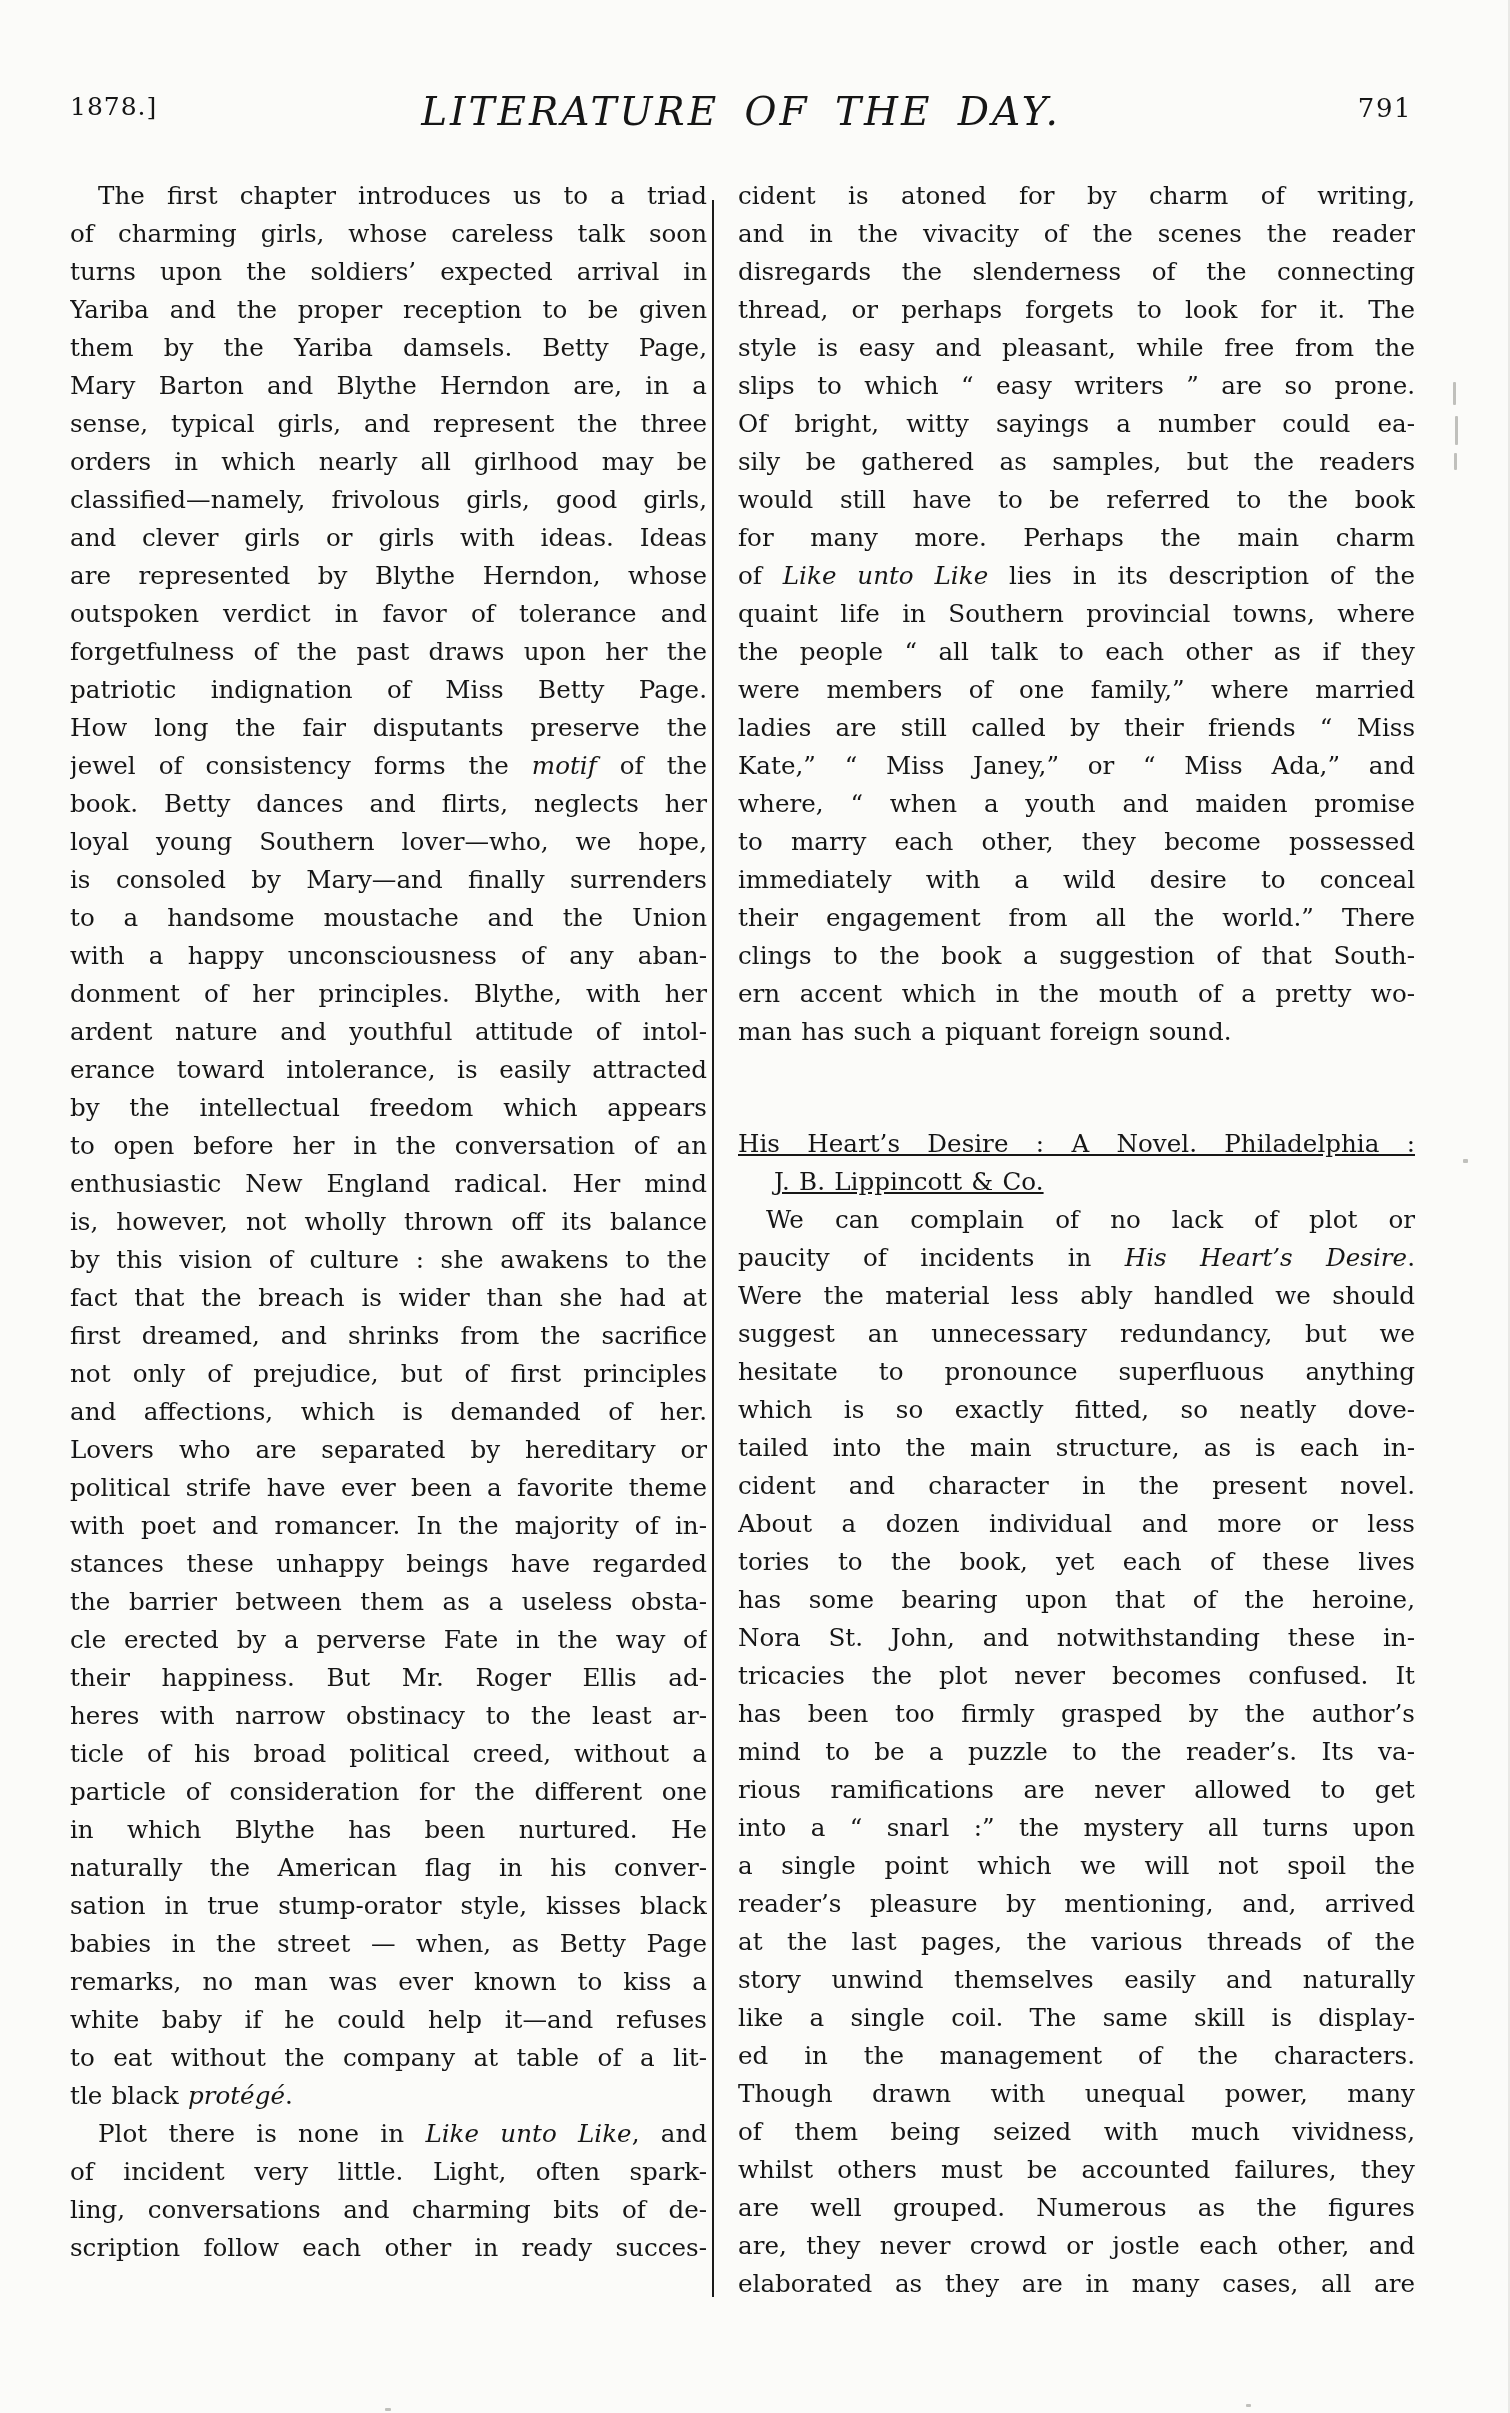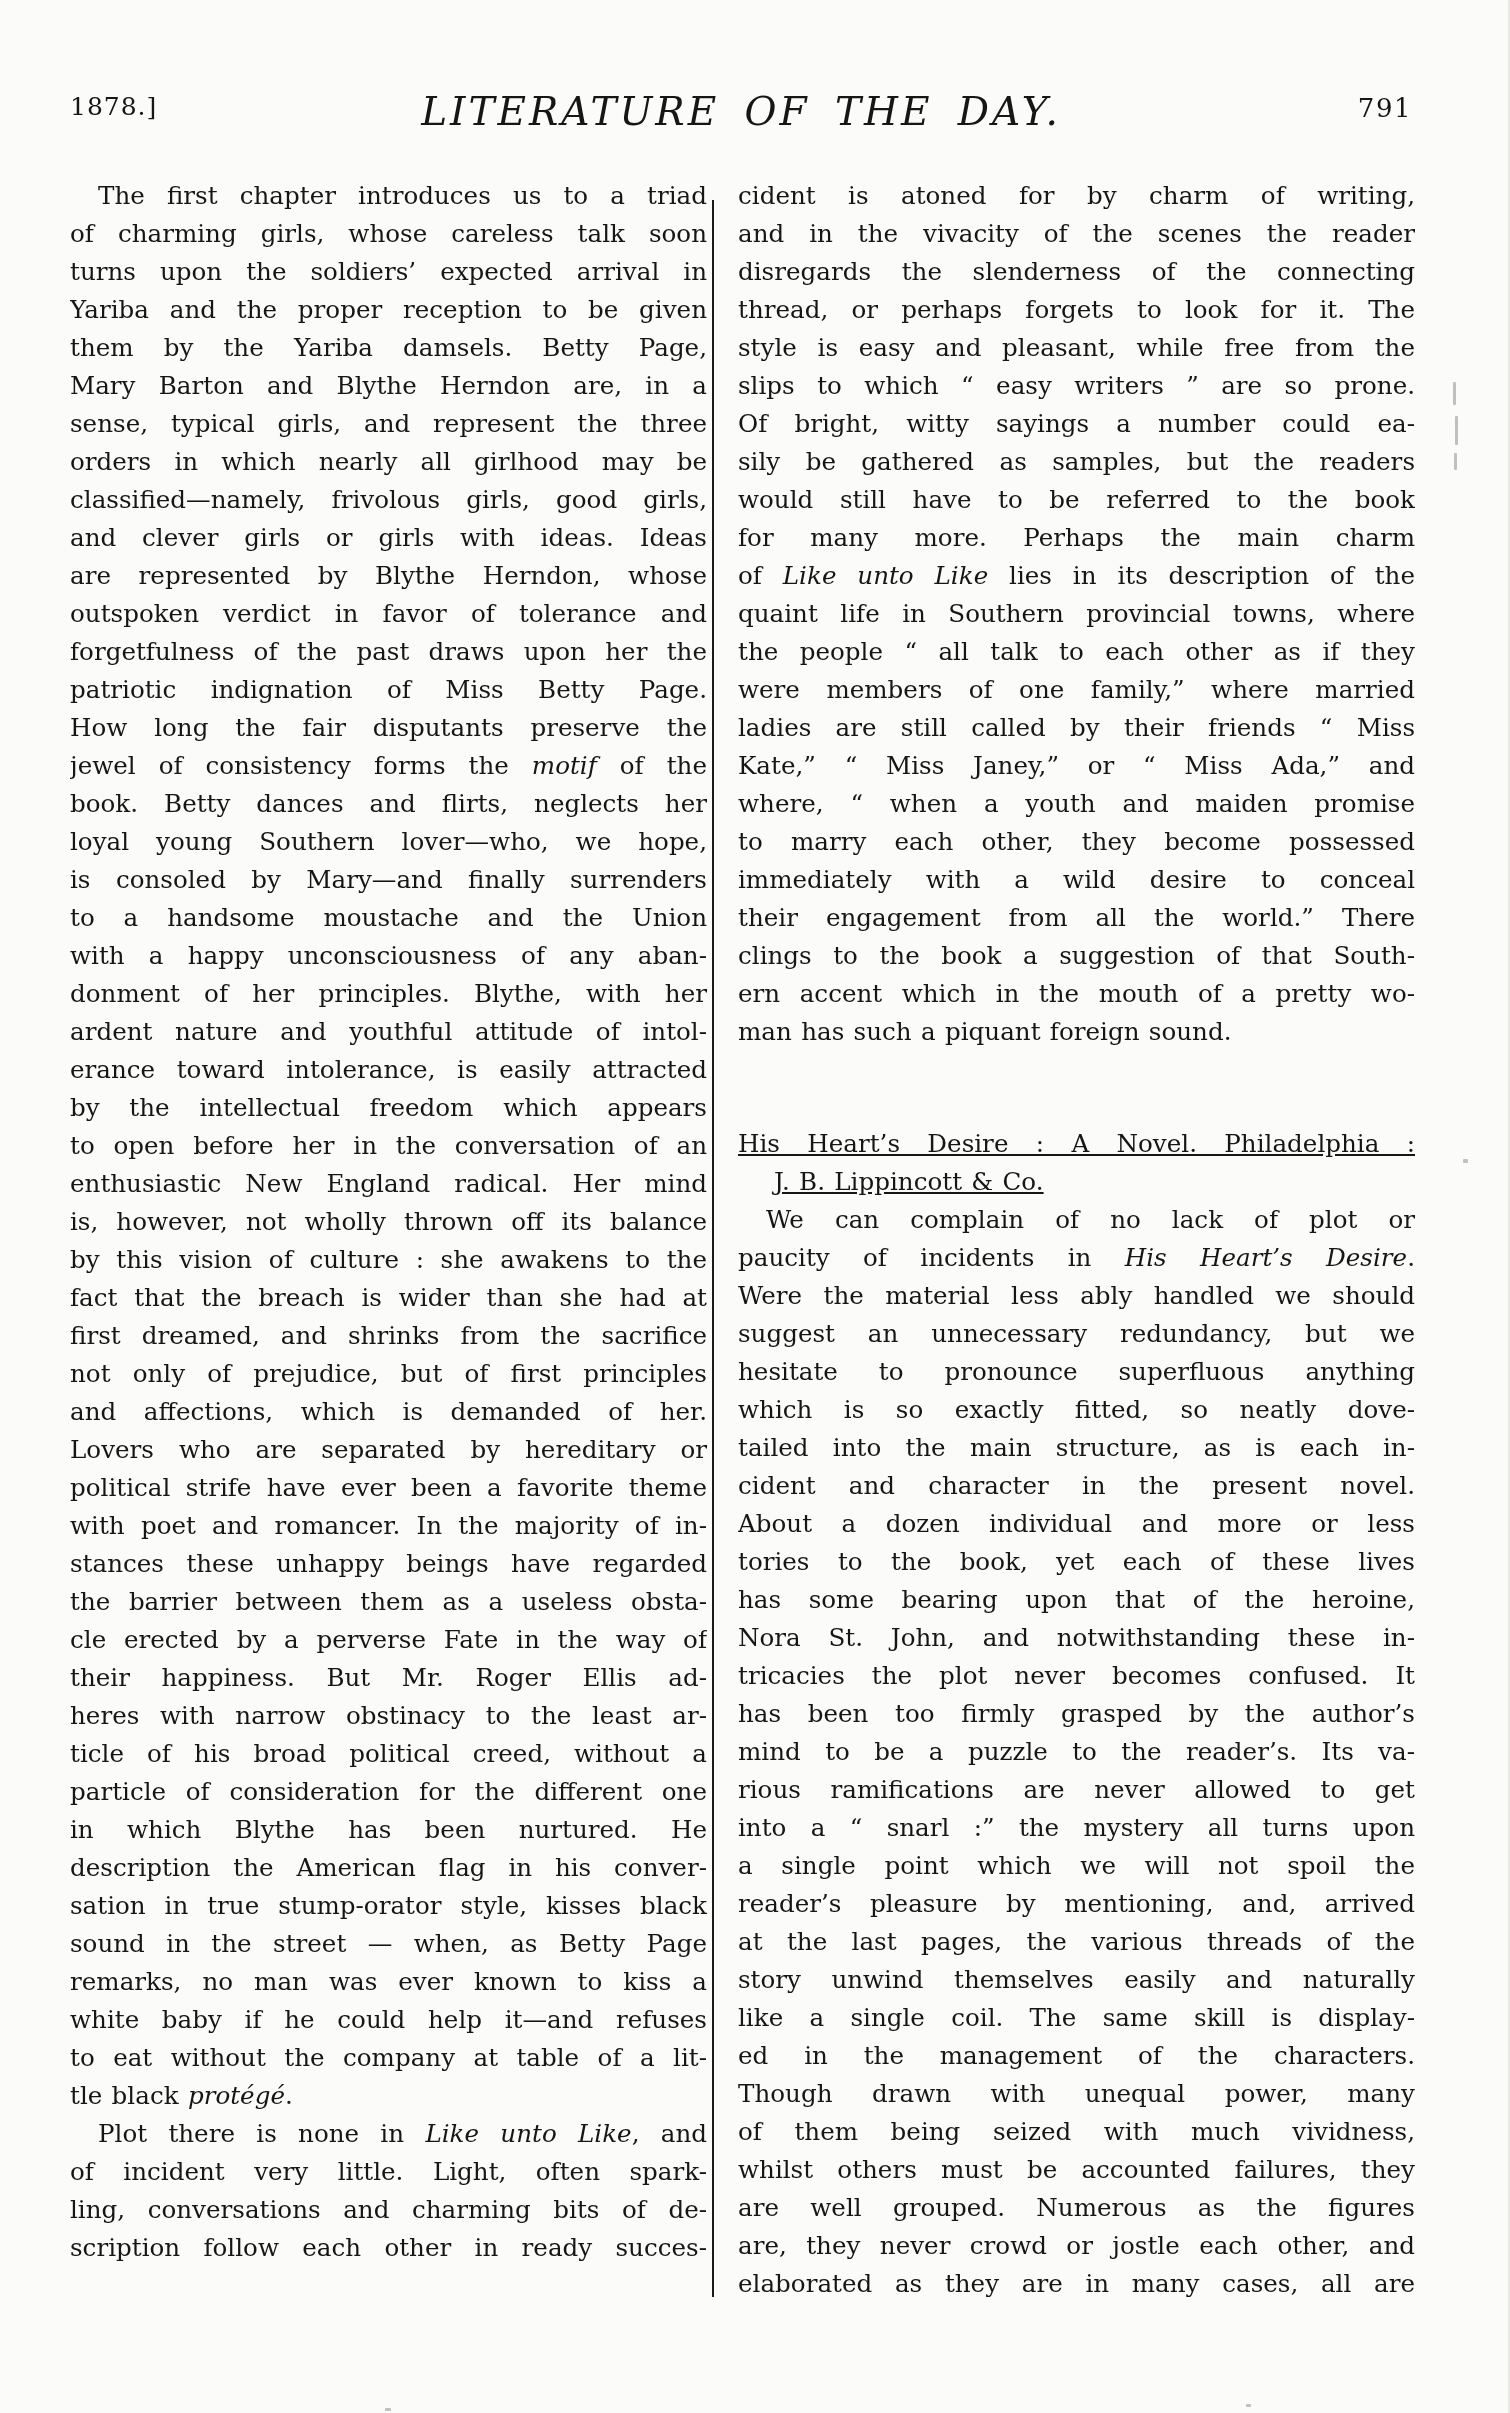--- a/index.html
+++ b/index.html
@@ -136,23 +136,23 @@
         <div class="line">political strife have ever been a favorite theme</div>
         <div class="line">with poet and romancer.  In the majority of in-</div>
         <div class="line">stances these unhappy beings have regarded</div>
         <div class="line">the barrier between them as a useless obsta-</div>
         <div class="line">cle erected by a perverse Fate in the way of</div>
         <div class="line">their happiness.  But Mr. Roger Ellis ad-</div>
         <div class="line">heres with narrow obstinacy to the least ar-</div>
         <div class="line">ticle of his broad political creed, without a</div>
         <div class="line">particle of consideration for the different one</div>
         <div class="line">in which Blythe has been nurtured.  He</div>
-        <div class="line">description the American flag in his conver-</div>
+        <div class="line">naturally the American flag in his conver-</div>
         <div class="line">sation in true stump-orator style, kisses black</div>
-        <div class="line">sound in the street — when, as Betty Page</div>
+        <div class="line">babies in the street — when, as Betty Page</div>
         <div class="line">remarks, no man was ever known to kiss a</div>
         <div class="line">white baby if he could help it—and refuses</div>
         <div class="line">to eat without the company at table of a lit-</div>
         <div class="line end">tle black <i>protégé</i>.</div>
       </div>
       <div class="block">
         <div class="line indent">Plot there is none in <i>Like unto Like</i>, and</div>
         <div class="line">of incident very little.  Light, often spark-</div>
         <div class="line">ling, conversations and charming bits of de-</div>
         <div class="line">scription follow each other in ready succes-</div>

